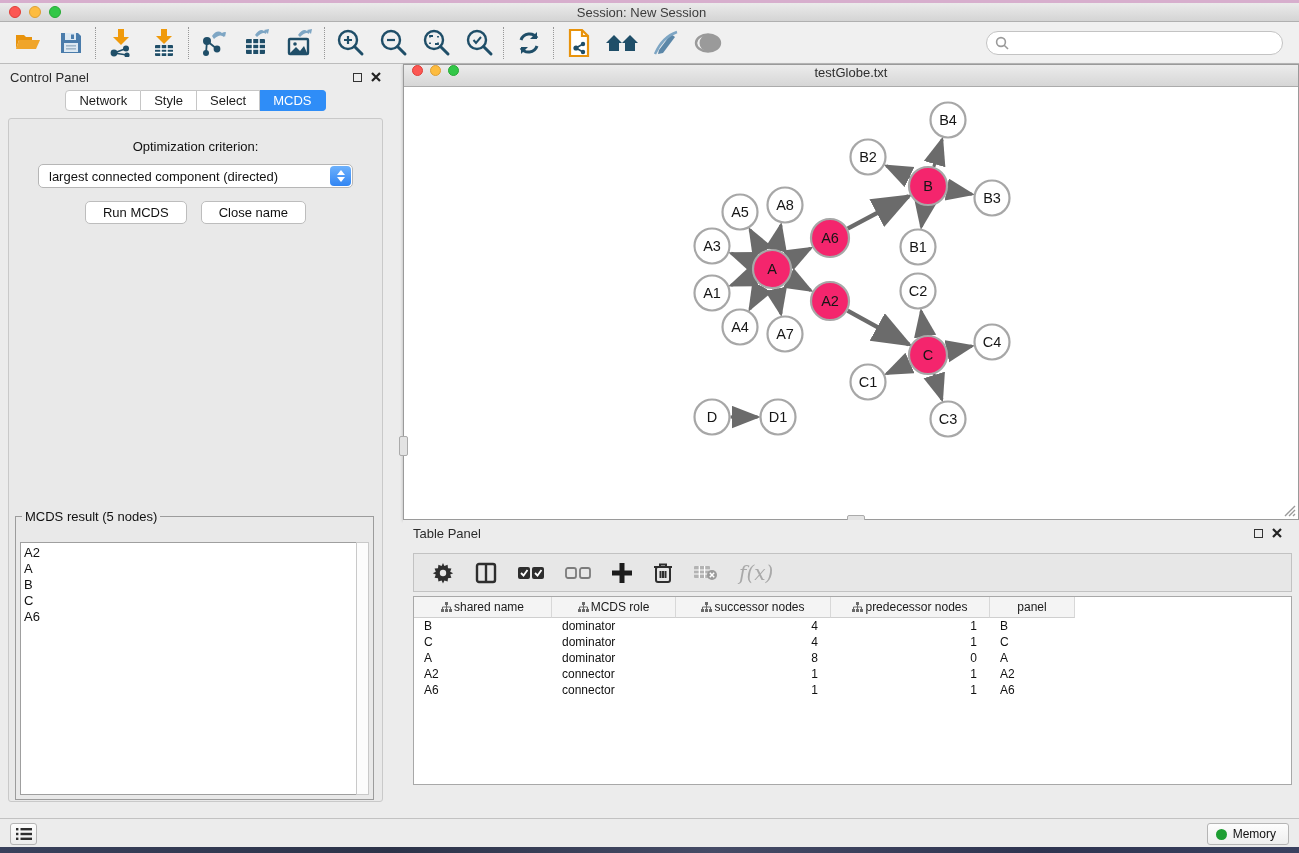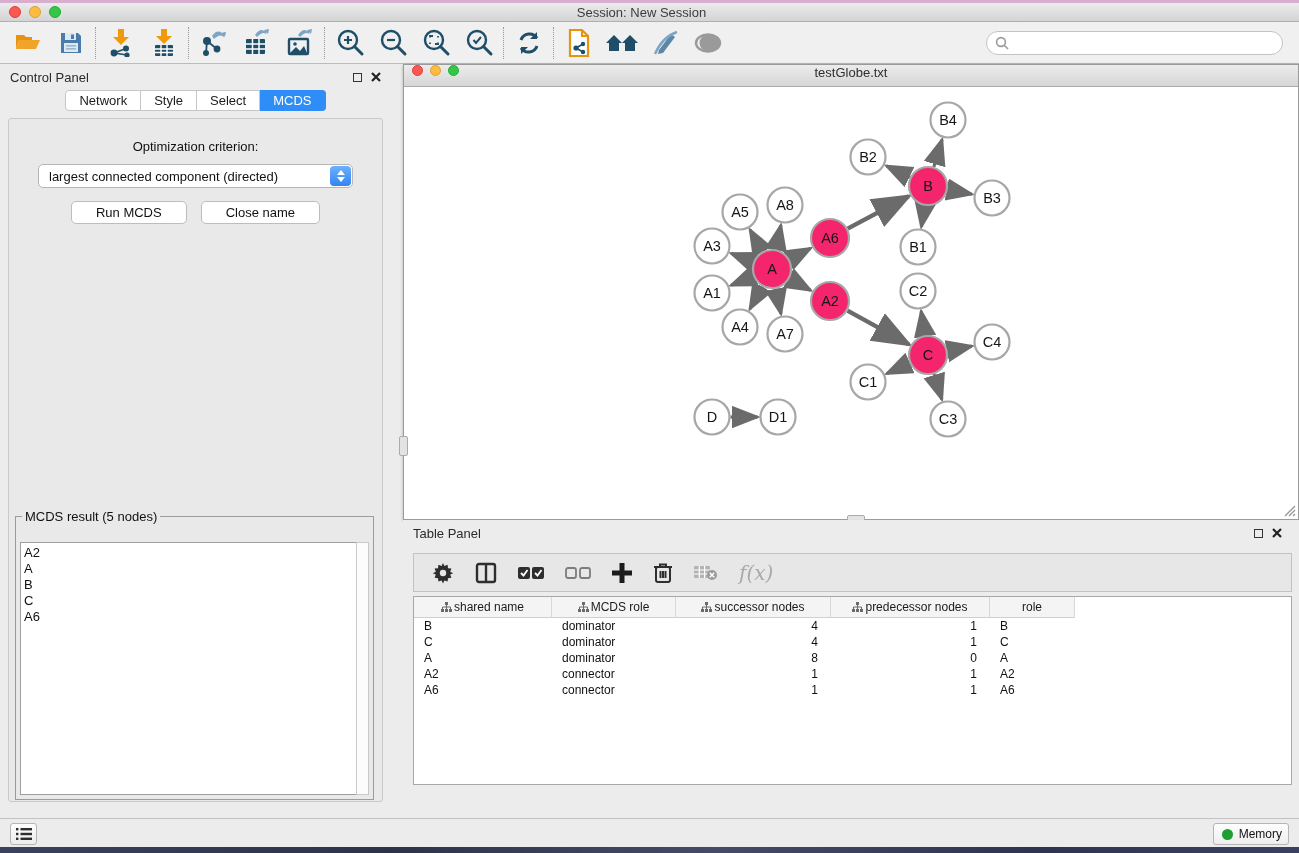--- a/index.html
+++ b/index.html
@@ -49,21 +49,21 @@
     background:#e9e9e9; border:1px solid #c9c9c9; border-radius:3px; }
   #crit-label { text-align:center; margin-top:20px; font-size:13px; color:#111; }
   #crit-select { position:relative; margin:10px auto 0; width:315px; height:24px; background:#fff;
     border:1px solid #b6b6b6; border-radius:5px; display:flex; align-items:center; padding-left:10px;
     font-size:13px; color:#111; cursor:pointer; }
   #crit-stepper { position:absolute; right:1px; top:1px; width:21px; height:20px; border-radius:4px;
     background:linear-gradient(#6db1fc,#3185f3); display:flex; flex-direction:column; align-items:center; justify-content:center; gap:2px; }
   .chev-up { width:0;height:0;border-left:4px solid transparent;border-right:4px solid transparent;border-bottom:5px solid #fff; }
   .chev-dn { width:0;height:0;border-left:4px solid transparent;border-right:4px solid transparent;border-top:5px solid #fff; }
   #cp-buttons { display:flex; justify-content:center; gap:14px; margin-top:13px; }
-  .mac-btn { height:23px; padding:0 24px; background:#fff; border:1px solid #bdbdbd; border-radius:5px;
+  .mac-btn { height:23px; padding:0 17px; background:#fff; border:1px solid #bdbdbd; border-radius:5px;
     font-size:13px; color:#111; cursor:pointer; }
 
   #mcds-fieldset { position:absolute; left:6px; right:8px; top:390px; bottom:1px;
     border:1px solid #9c9c9c; margin:0 0 0 0; padding:4px 4px 4px 4px; }
   #mcds-fieldset legend { font-size:13px; color:#111; padding:0 3px; margin-left:2px; }
   #mcds-list { position:absolute; left:4px; top:18px; bottom:4px; right:17px; background:#fff;
     border:1px solid #9f9f9f; border-right:none; font-size:13px; color:#111; padding:2px 0 0 3px; line-height:16px; }
   #mcds-scroll { position:absolute; right:4px; top:18px; bottom:4px; width:13px; background:#fcfcfc; border:1px solid #c9c9c9; }
 
   
@@ -94,21 +94,21 @@
   .trow { display:flex; height:16px; font-size:12px; color:#111; align-items:center; }
   .tcell { padding:0 10px; white-space:nowrap; overflow:hidden; }
   .tcell.num { text-align:right; padding-right:13px; }
 
   #tp-tabs-wrap { position:absolute; left:0; right:0; top:276px; display:flex; justify-content:center; }
 
   
   #statusbar { position:absolute; left:0; top:818px; width:100%; height:29px; background:#ececec; border-top:1px solid #c2c2c2; }
   #list-btn { position:absolute; left:10px; top:4px; width:27px; height:22px; background:linear-gradient(#fdfdfd,#ececec);
     border:1px solid #b5b5b5; border-radius:3px; display:flex; align-items:center; justify-content:center; cursor:pointer; }
-  #memory-btn { position:absolute; right:10px; top:4px; height:22px; padding:0 6px 0 8px;
+  #memory-btn { position:absolute; right:10px; top:4px; height:22px; padding:0 12px 0 8px;
     background:linear-gradient(#fdfdfd,#eeeeee); border:1px solid #b5b5b5; border-radius:3px;
     display:flex; align-items:center; gap:6px; font-size:12px; color:#111; cursor:pointer; }
   #memory-dot { width:11px; height:11px; border-radius:50%; background:#1e9e33; }
 </style>
 </head>
 <body>
 
 <div id="app">
   <div id="desktop-top"></div>
 
@@ -536,21 +536,21 @@
             <svg width="11" height="11" viewBox="0 0 11 11">
               <rect x="4" y="0" width="3" height="3" fill="#6a6a6a"></rect>
               <rect x="0" y="7" width="3" height="3" fill="#6a6a6a"></rect>
               <rect x="4" y="7" width="3" height="3" fill="#6a6a6a"></rect>
               <rect x="8" y="7" width="3" height="3" fill="#6a6a6a"></rect>
               <path d="M5.5 3 v2 M1.5 7 V5 h8 v2 M5.5 5 v2" stroke="#6a6a6a" stroke-width="1" fill="none"></path>
             </svg>
             <span>predecessor nodes</span>
           </div>
           <div class="hcell" style="width: 85px;">
-            <span>role</span>
+            <span>panel</span>
           </div>
           <div class="hcell filler"></div>
         </div>
       <div id="tp-rows">
           <div class="trow">
             <div class="tcell" style="width: 138px;">B</div>
             <div class="tcell" style="width: 124px;">dominator</div>
             <div class="tcell num" style="width: 155px;">4</div>
             <div class="tcell num" style="width: 159px;">1</div>
             <div class="tcell" style="width: 85px;">B</div>

